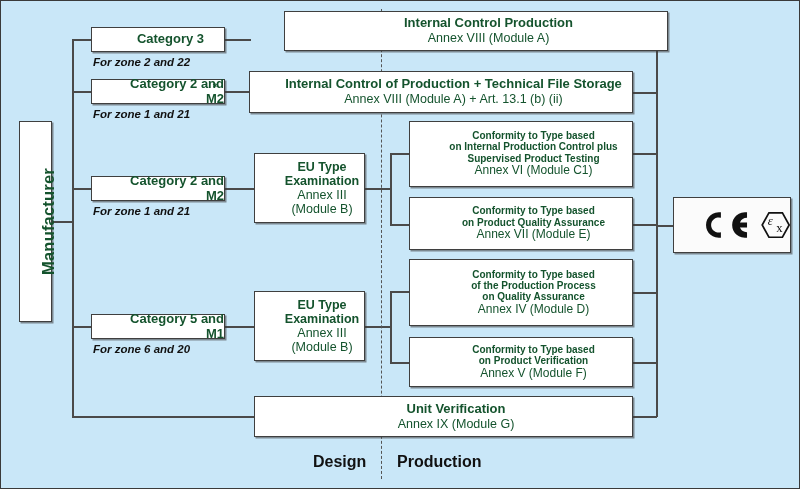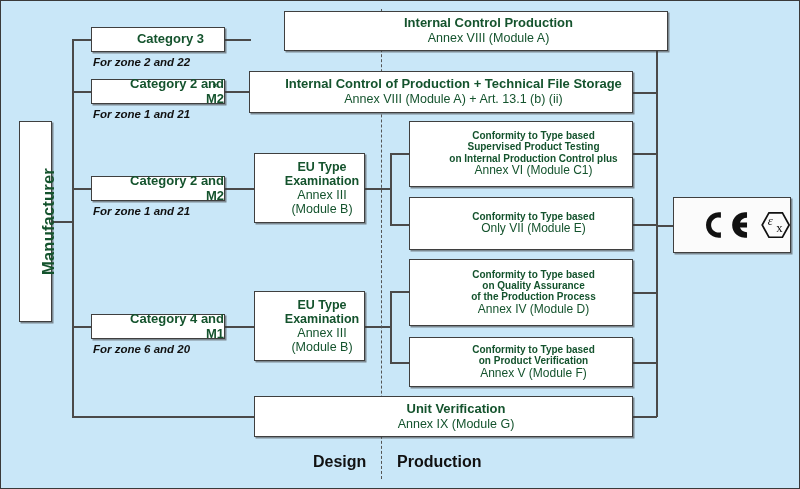--- a/index.html
+++ b/index.html
@@ -163,21 +163,21 @@
     <span class="star">*</span>
   </div>
   <div class="zone" id="zone2star">For zone 1 and 21</div>
 
   <div class="box cat" id="cat2m2">
     <span class="b-title">Category 2 and  M2</span>
   </div>
   <div class="zone" id="zone2">For zone 1 and 21</div>
 
   <div class="box cat" id="cat1m1">
-    <span class="b-title">Category 4 and  M1</span>
+    <span class="b-title">Category 5 and  M1</span>
   </div>
   <div class="zone" id="zone1">For zone 6 and 20</div>
 
   <div class="box eutype" id="eutype1">
     <span class="b-title">EU Type</span>
     <span class="b-title">Examination</span>
     <span class="b-sub">Annex  III</span>
     <span class="b-sub">(Module B)</span>
   </div>
 
@@ -193,34 +193,35 @@
     <span class="b-sub">Annex VIII (Module A)</span>
   </div>
 
   <div class="box wide" id="icpts">
     <span class="b-title">Internal Control of Production + Technical File Storage</span>
     <span class="b-sub">Annex VIII (Module A) + Art. 13.1 (b) (ii)</span>
   </div>
 
   <div class="box conf" id="confC1">
     <span class="b-title">Conformity to Type based</span>
+    <span class="b-title">on Internal Production Control plus</span>
     <span class="b-title">Supervised Product Testing</span>
-    <span class="b-title">on Internal Production Control plus</span>
     <span class="b-sub">Annex  VI (Module C1)</span>
   </div>
 
   <div class="box conf" id="confE">
     <span class="b-title">Conformity to Type based</span>
-    <span class="b-sub">Only  VII (Module E)</span>
+    <span class="b-title">on Product Quality Assurance</span>
+    <span class="b-sub">Annex  VII (Module E)</span>
   </div>
 
   <div class="box conf" id="confD">
     <span class="b-title">Conformity to Type based</span>
+    <span class="b-title">of the Production Process</span>
     <span class="b-title">on Quality Assurance</span>
-    <span class="b-title">of the Production Process</span>
     <span class="b-sub">Annex  IV (Module D)</span>
   </div>
 
   <div class="box conf" id="confF">
     <span class="b-title">Conformity to Type based</span>
     <span class="b-title">on Product Verification</span>
     <span class="b-sub">Annex  V (Module F)</span>
   </div>
 
   <div class="box" id="unitver">

